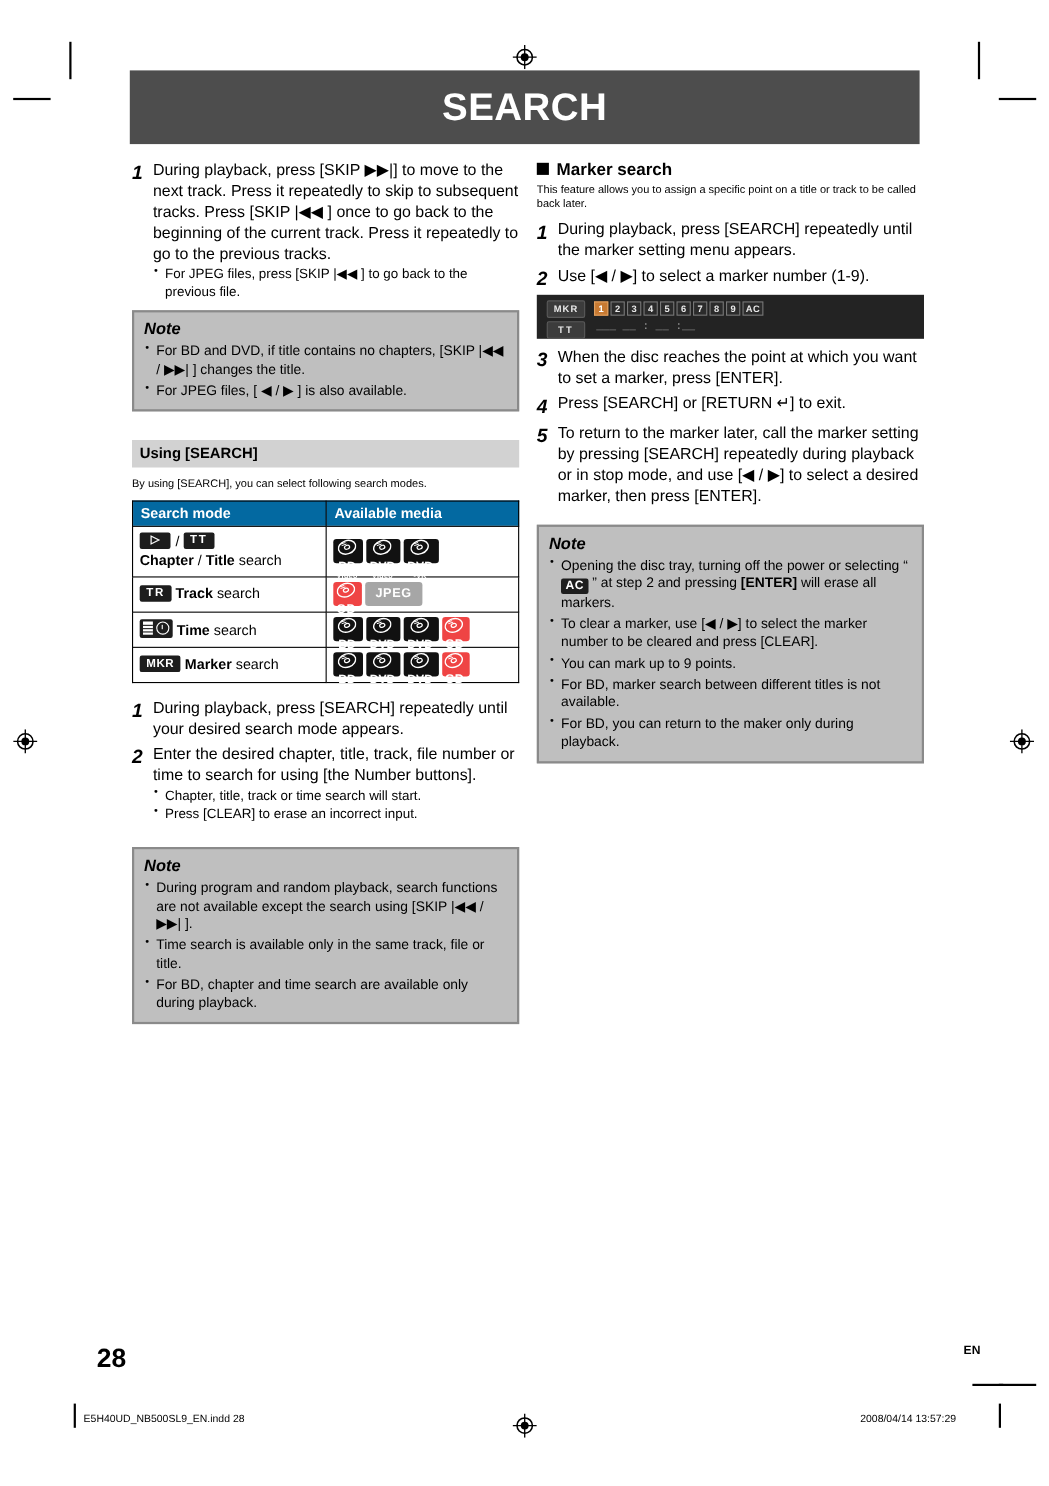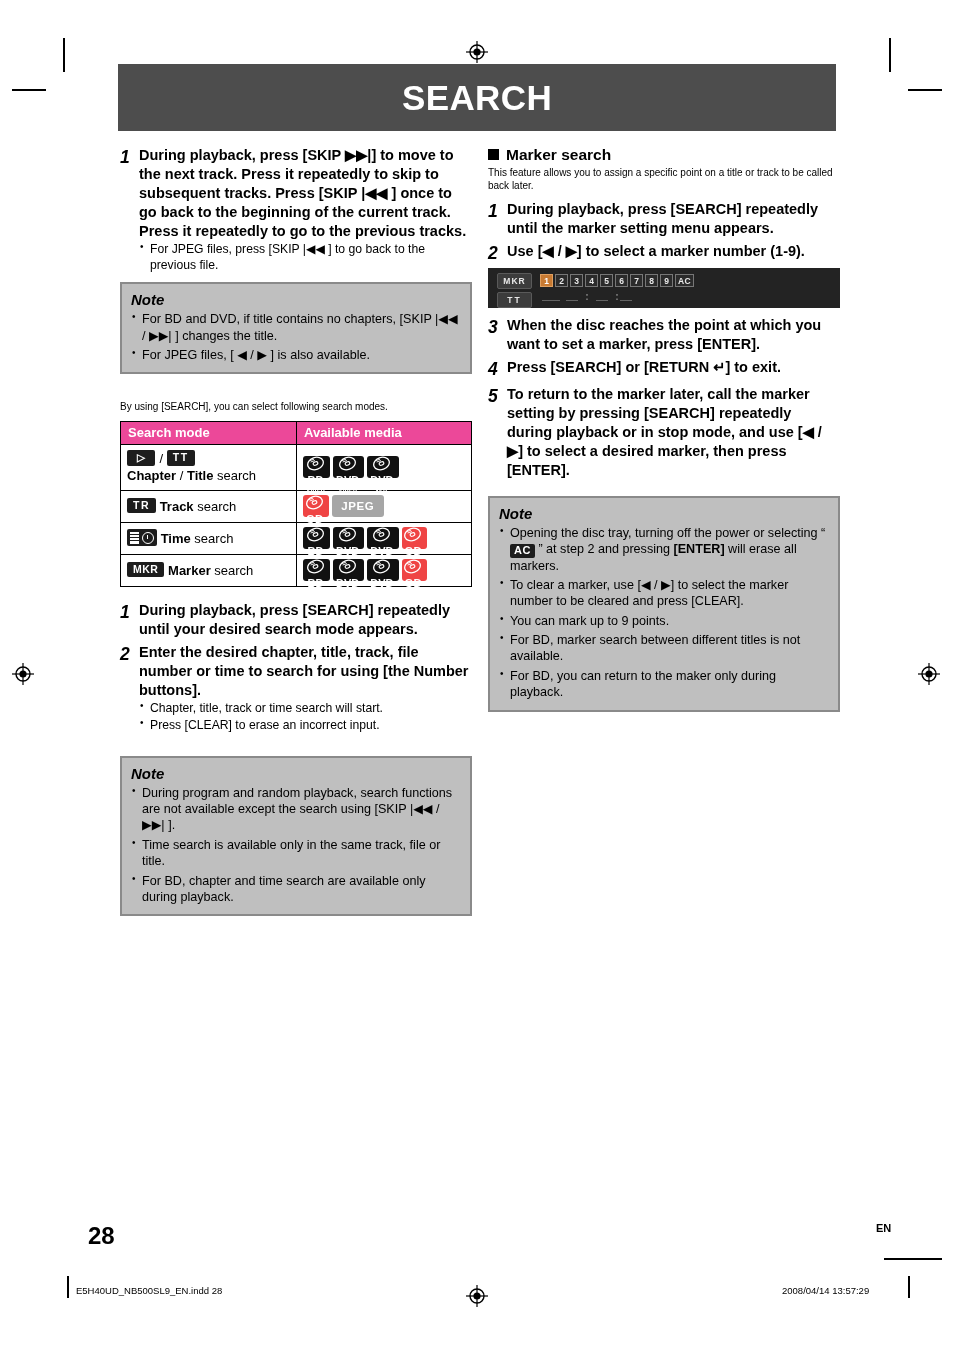--- a/index.html
+++ b/index.html
@@ -57,21 +57,21 @@
 
   
   .step { display: flex; margin-bottom: 4px; }
   .step .num {
     font-size: 17.5px; font-weight: bold; font-style: italic;
     width: 19px; flex: 0 0 19px;
     line-height: 1.28;
   }
   .step .body { flex: 1 1 auto; }
   .step .head {
-    font-size: 14.5px; font-weight: bold;
+    font-size: 14.5px; font-weight: normal;
     line-height: 1.31;
   }
 
   
   ul.bul {
     list-style: none;
     margin: 1px 0 0 0; padding: 0;
   }
   ul.bul li {
     position: relative;
@@ -107,21 +107,21 @@
   .note ul.bul li { font-size: 12.6px; line-height: 1.3; margin-top: 3px; }
 
   
   table.modes {
     border-collapse: collapse;
     width: 352px;
     border: 1.5px solid #000;
     margin-top: 2px;
   }
   table.modes th {
-    background: #ec4899;
+    background: #0369a1;
     color: #fff;
     font-size: 13px;
     font-weight: bold;
     text-align: left;
     padding: 3px 7px 4px 7px;
     border: 1.5px solid #000;
   }
   table.modes td {
     border: 1.5px solid #000;
     padding: 4px 6px 5px 6px;
@@ -375,20 +375,21 @@
   <div class="note">
     <div class="note-title">Note</div>
     <ul class="bul">
       <li>For BD and DVD, if title contains no chapters, [SKIP |◀◀ / ▶▶| ] changes the title.</li>
       <li>For JPEG files,  [ ◀ / ▶ ] is also available.</li>
     </ul>
   </div>
 
   <div style="height:26px;"></div>
 
+  <div class="bar">Using [SEARCH]</div>
   <p class="para">By using [SEARCH], you can select following search modes.</p>
 
   <table class="modes">
     <thead>
       <tr>
         <th>Search mode</th>
         <th>Available media</th>
       </tr>
     </thead>
     <tbody>

